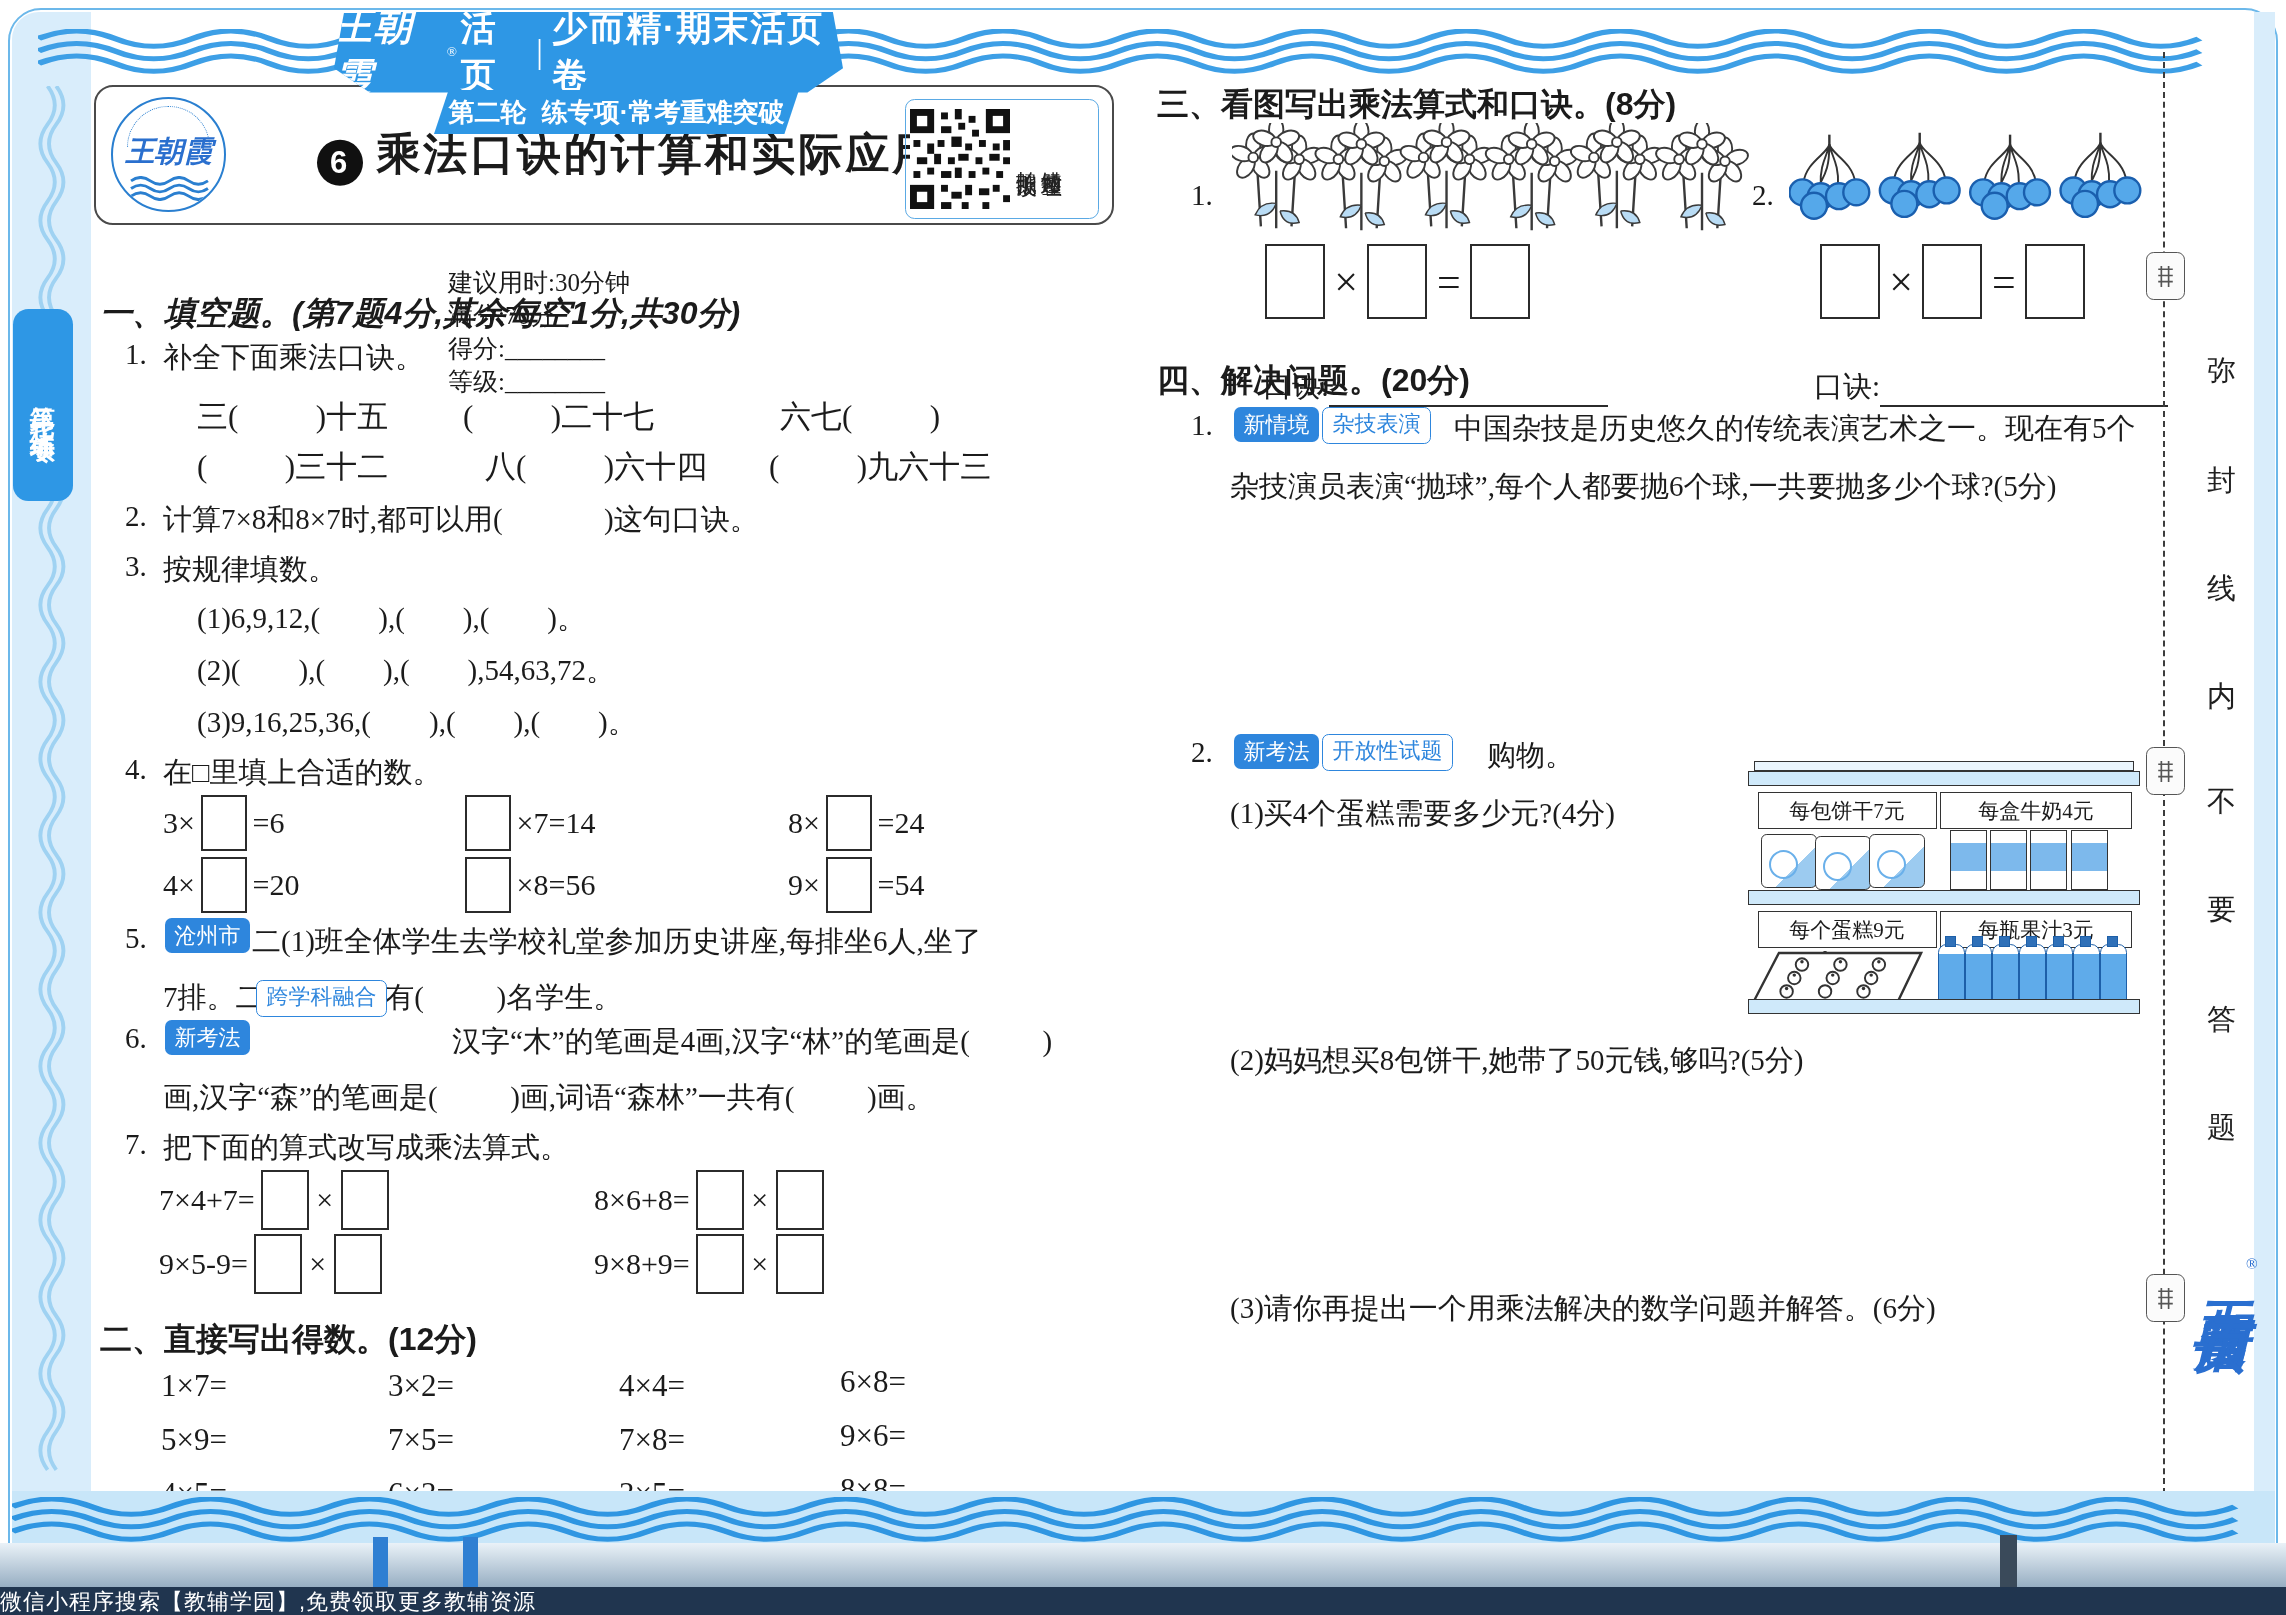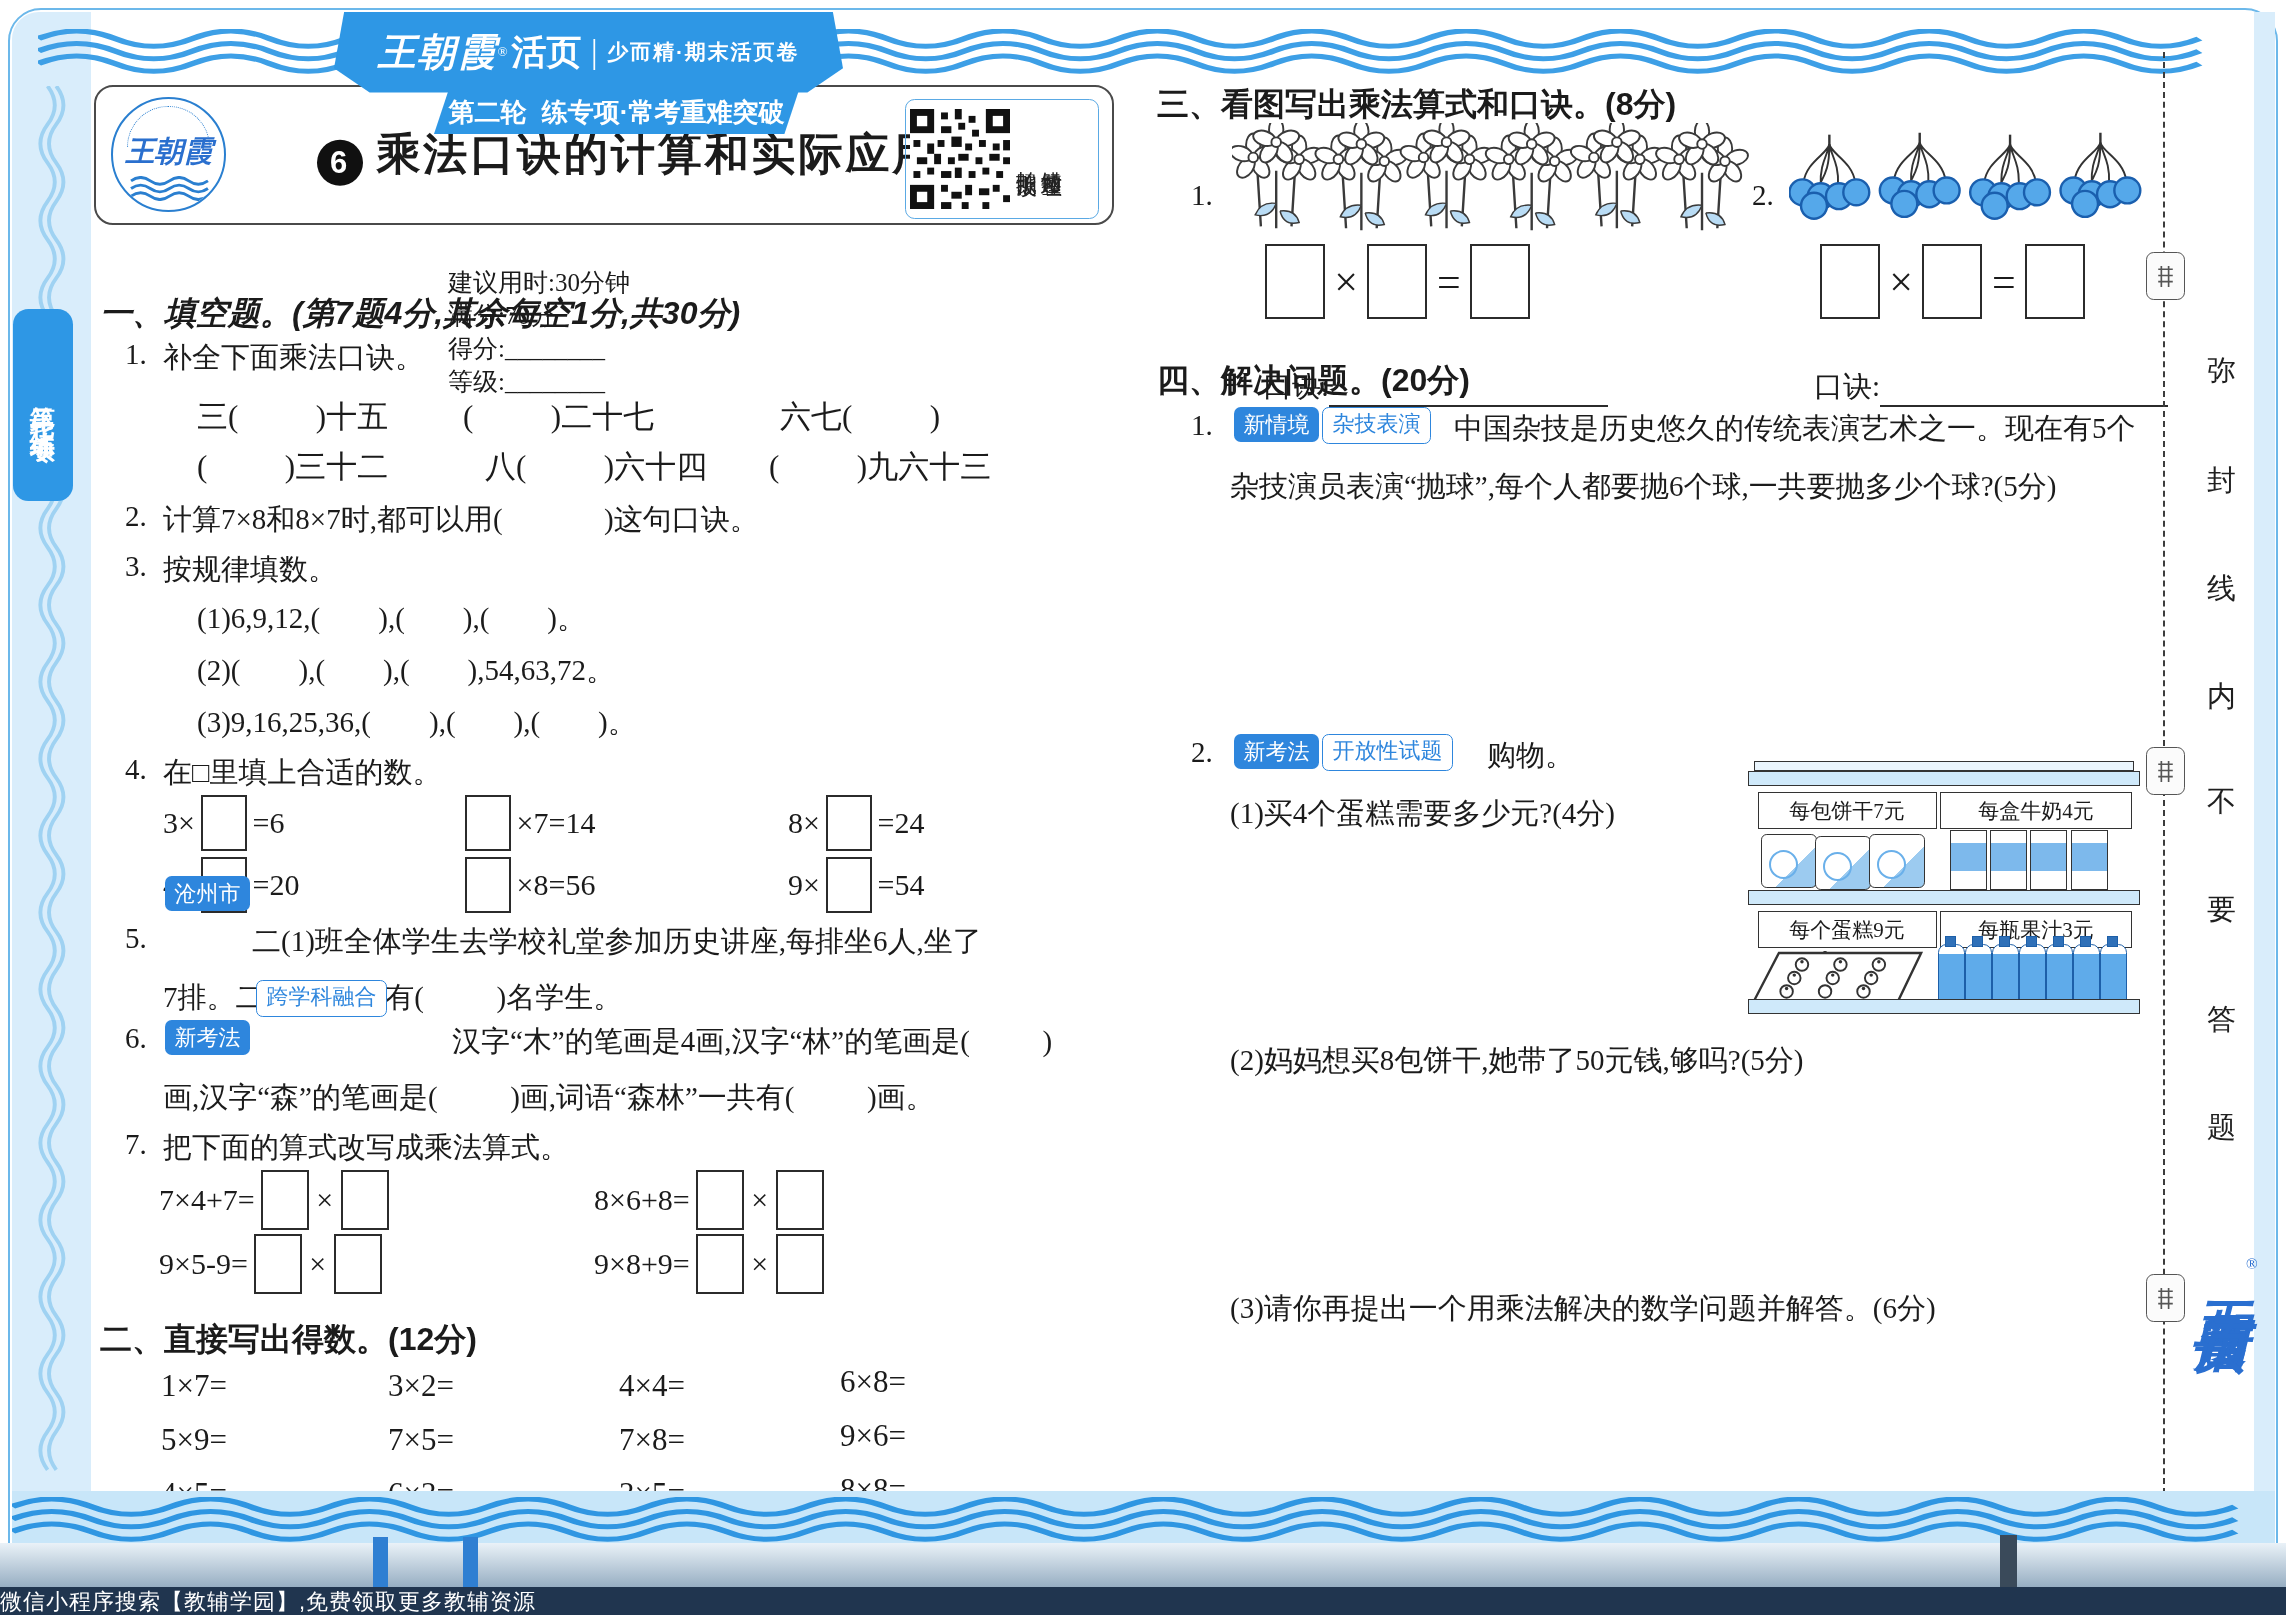--- a/index.html
+++ b/index.html
@@ -15,21 +15,21 @@
 
   
   .hwave-top{position:absolute;left:38px;top:29px;width:2200px;height:50px;}
   .banner{position:absolute;left:334px;top:11.5px;width:509px;height:81px;background:#2e97e5;
           clip-path:polygon(2% 0,98% 0,100% 70%,93% 100%,7% 100%,0 70%);
           display:flex;align-items:center;justify-content:center;color:#fff;z-index:5;}
   .banner .brand{font-size:38px;font-weight:bold;font-style:italic;font-family:"Liberation Serif",serif;letter-spacing:1.9px;}
   .banner .reg{font-size:13.4px;vertical-align:super;}
   .banner .brand2{font-size:35px;font-weight:bold;font-family:"Liberation Sans",sans-serif;margin-left:3.8px;}
   .banner .sep{font-size:33px;margin:0 9.6px;font-weight:200;}
-  .banner .btitle{font-size:21px;font-weight:bold;font-family:"Liberation Sans",sans-serif;letter-spacing:1.9px;}
+  .banner .btitle{font-size:35px;font-weight:bold;font-family:"Liberation Sans",sans-serif;letter-spacing:1.9px;}
   .subbanner{position:absolute;left:434px;top:90px;width:365px;height:44px;background:#2e97e5;
              clip-path:polygon(4% 0,100% 0,96% 100%,0 100%);display:flex;align-items:center;justify-content:center;
              color:#fff;font-family:"Liberation Sans",sans-serif;font-weight:bold;font-size:26px;z-index:6;}
   .subbanner span{margin:0 7.7px;white-space:pre;}
 
   
   .side-tab{position:absolute;left:13.4px;top:309px;width:60px;height:192px;background:#2e97e5;border-radius:15.4px;
             display:flex;flex-direction:column;align-items:center;justify-content:center;color:#fff;z-index:4;
             font-family:"Liberation Sans",sans-serif;font-weight:bold;font-size:25px;}
   .side-tab span{writing-mode:vertical-rl;text-orientation:upright;letter-spacing:3.8px;}
@@ -284,21 +284,21 @@
   <div class="abs qtext" style="left:163px;top:753px;">在□里填上合适的数。</div>
 
   <div class="q4cell" style="left:163px;top:795px;"><span>3×</span><span class="wbox"></span><span>=6</span></div>
   <div class="q4cell" style="left:459px;top:795px;"><span></span><span class="wbox"></span><span>×7=14</span></div>
   <div class="q4cell" style="left:788px;top:795px;"><span>8×</span><span class="wbox"></span><span>=24</span></div>
   <div class="q4cell" style="left:163px;top:857px;"><span>4×</span><span class="wbox"></span><span>=20</span></div>
   <div class="q4cell" style="left:459px;top:857px;"><span></span><span class="wbox"></span><span>×8=56</span></div>
   <div class="q4cell" style="left:788px;top:857px;"><span>9×</span><span class="wbox"></span><span>=54</span></div>
 
   <div class="abs qnum" style="left:125px;top:922px;">5.</div>
-  <span class="abs badge badge-solid" style="left:165px;top:876px;">沧州市</span>
+  <span class="abs badge badge-solid" style="left:165px;top:918px;">沧州市</span>
   <div class="abs qtext" style="left:252px;top:922px;">二(1)班全体学生去学校礼堂参加历史讲座,每排坐6人,坐了</div>
   <div class="abs qtext" style="left:163px;top:978px;">7排。二(1)班一共有(          )名学生。</div>
 
   <div class="abs qnum" style="left:125px;top:1022px;">6.</div>
   <span class="abs badge badge-solid" style="left:165px;top:1020px;">新考法</span>
   <span class="abs badge badge-outline" style="left:256px;top:980px;">跨学科融合</span>
   <div class="abs qtext" style="left:452px;top:1022px;">汉字“木”的笔画是4画,汉字“林”的笔画是(          )</div>
   <div class="abs qtext" style="left:163px;top:1078px;">画,汉字“森”的笔画是(          )画,词语“森林”一共有(          )画。</div>
 
   <div class="abs qnum" style="left:125px;top:1128px;">7.</div>

